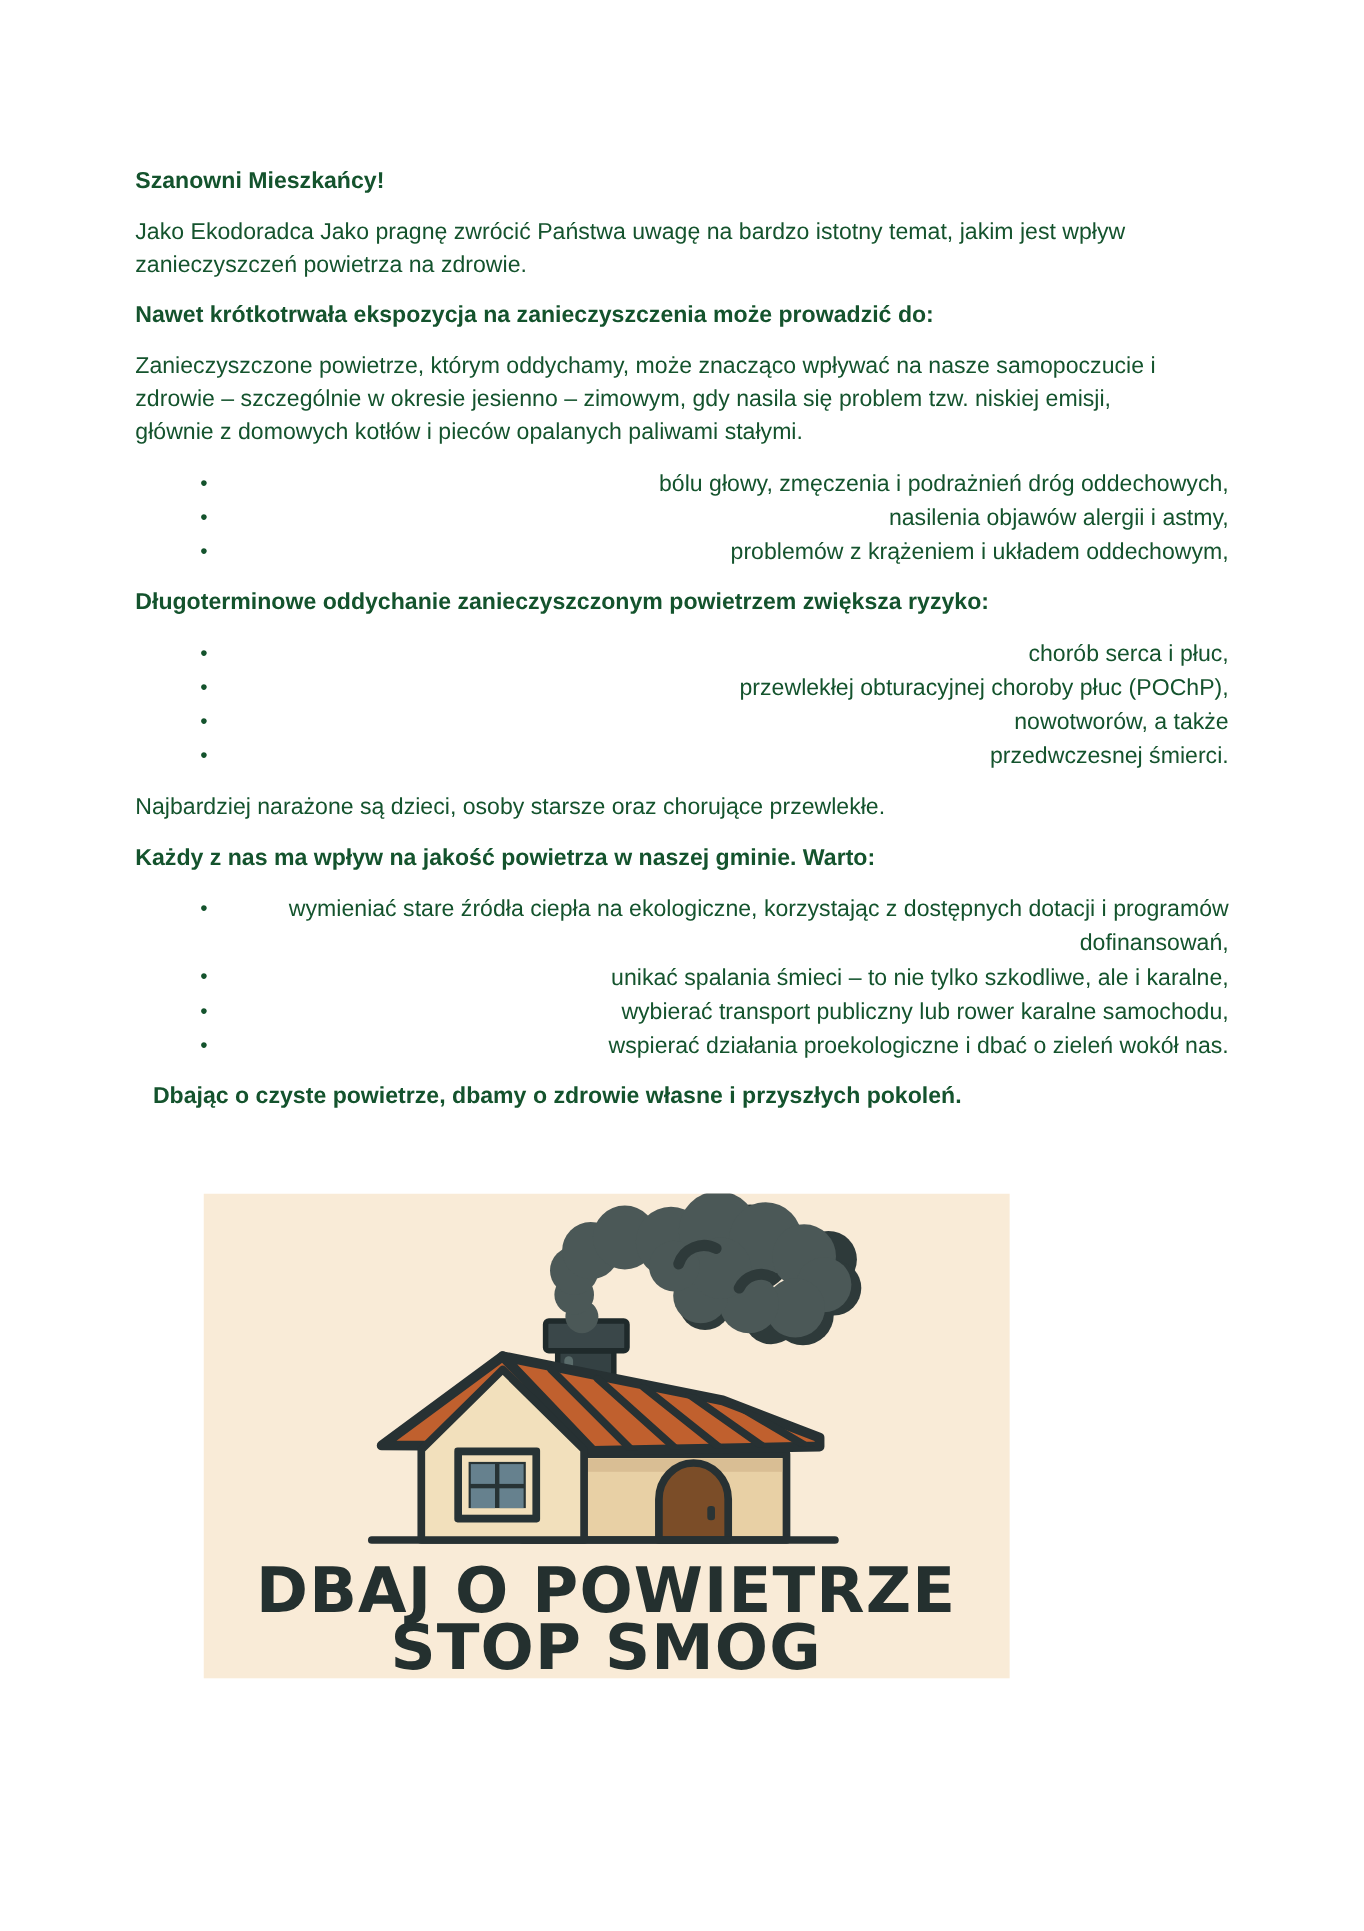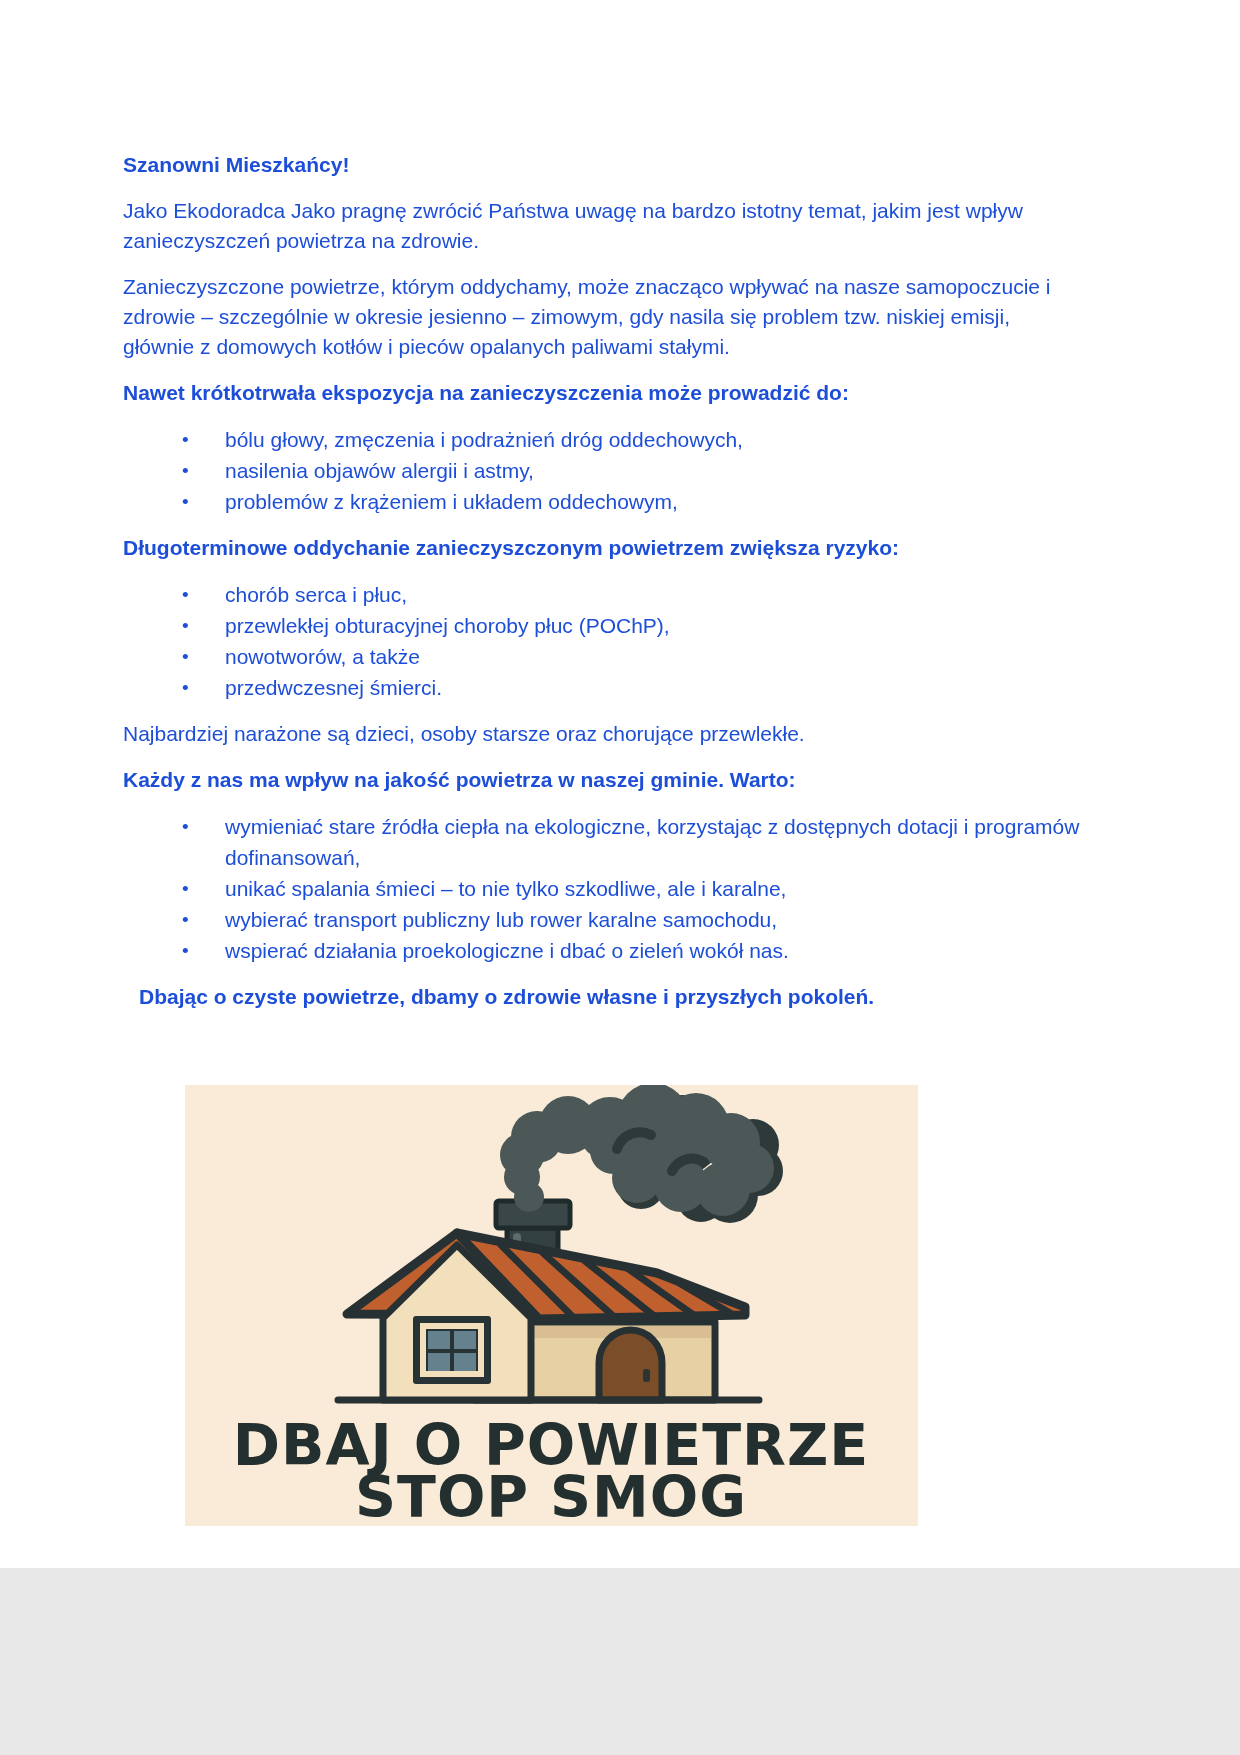--- a/index.html
+++ b/index.html
@@ -1,22 +1,22 @@
 <!DOCTYPE html>
 <html><head>
 <meta charset="utf-8">
 <style>
   html,body{margin:0;padding:0;background:#e8e8e8;}
   .page{
     position:relative;
-    width:1240px;height:1568px;
+    width:1240px;height:1755px;
     margin:0 auto;
     background:#ffffff;
     font-family:"Liberation Sans", sans-serif;
-    color:#1d4ed8;
+    color:#14532d;
     overflow:hidden;
   }
   .content{
     position:absolute;
     left:123px; right:123px; top:150px;
     font-size:21px;
     line-height:30px;
   }
   .para{margin:0 0 16px 0;}
   .para .line{display:block;}
@@ -24,21 +24,21 @@
   .indent{margin-left:16px;}
   ul.blist{list-style:none;margin:0 0 16px 0;padding:0;}
   ul.blist li{display:flex;align-items:flex-start;line-height:31px;}
   ul.blist .dot{
     display:inline-block;
     margin-left:59px;
     width:43px;
     flex:0 0 43px;
     font-size:19px;
   }
-  ul.blist .txt{flex:1 1 auto;}
+  ul.blist .txt{flex:1 1 auto;text-align:right;}
   .poster{
     position:absolute;
     left:185px; top:1085px;
     width:733px; height:441px;
   }
   .poster svg{display:block;width:733px;height:441px;}
   .poster-title{
     font-family:"DejaVu Sans", sans-serif;
     font-weight:bold;
     font-size:57px;
@@ -51,27 +51,27 @@
 <div class="page">
   <div class="content">
 
     <p class="para bold">Szanowni Mieszkańcy!</p>
 
     <p class="para">
       <span class="line">Jako Ekodoradca Jako pragnę zwrócić Państwa uwagę na bardzo istotny temat, jakim jest wpływ</span>
       <span class="line">zanieczyszczeń powietrza na zdrowie.</span>
     </p>
 
+    <p class="para bold">Nawet krótkotrwała ekspozycja na zanieczyszczenia może prowadzić do:</p>
+
     <p class="para">
       <span class="line">Zanieczyszczone powietrze, którym oddychamy, może znacząco wpływać na nasze samopoczucie i</span>
       <span class="line">zdrowie – szczególnie w okresie jesienno – zimowym, gdy nasila się problem tzw. niskiej emisji,</span>
       <span class="line">głównie z domowych kotłów i pieców opalanych paliwami stałymi.</span>
     </p>
-
-    <p class="para bold">Nawet krótkotrwała ekspozycja na zanieczyszczenia może prowadzić do:</p>
 
     <ul class="blist">
       <li>
         <span class="dot">•</span>
         <span class="txt">bólu głowy, zmęczenia i podrażnień dróg oddechowych,</span>
       </li>
       <li>
         <span class="dot">•</span>
         <span class="txt">nasilenia objawów alergii i astmy,</span>
       </li>

